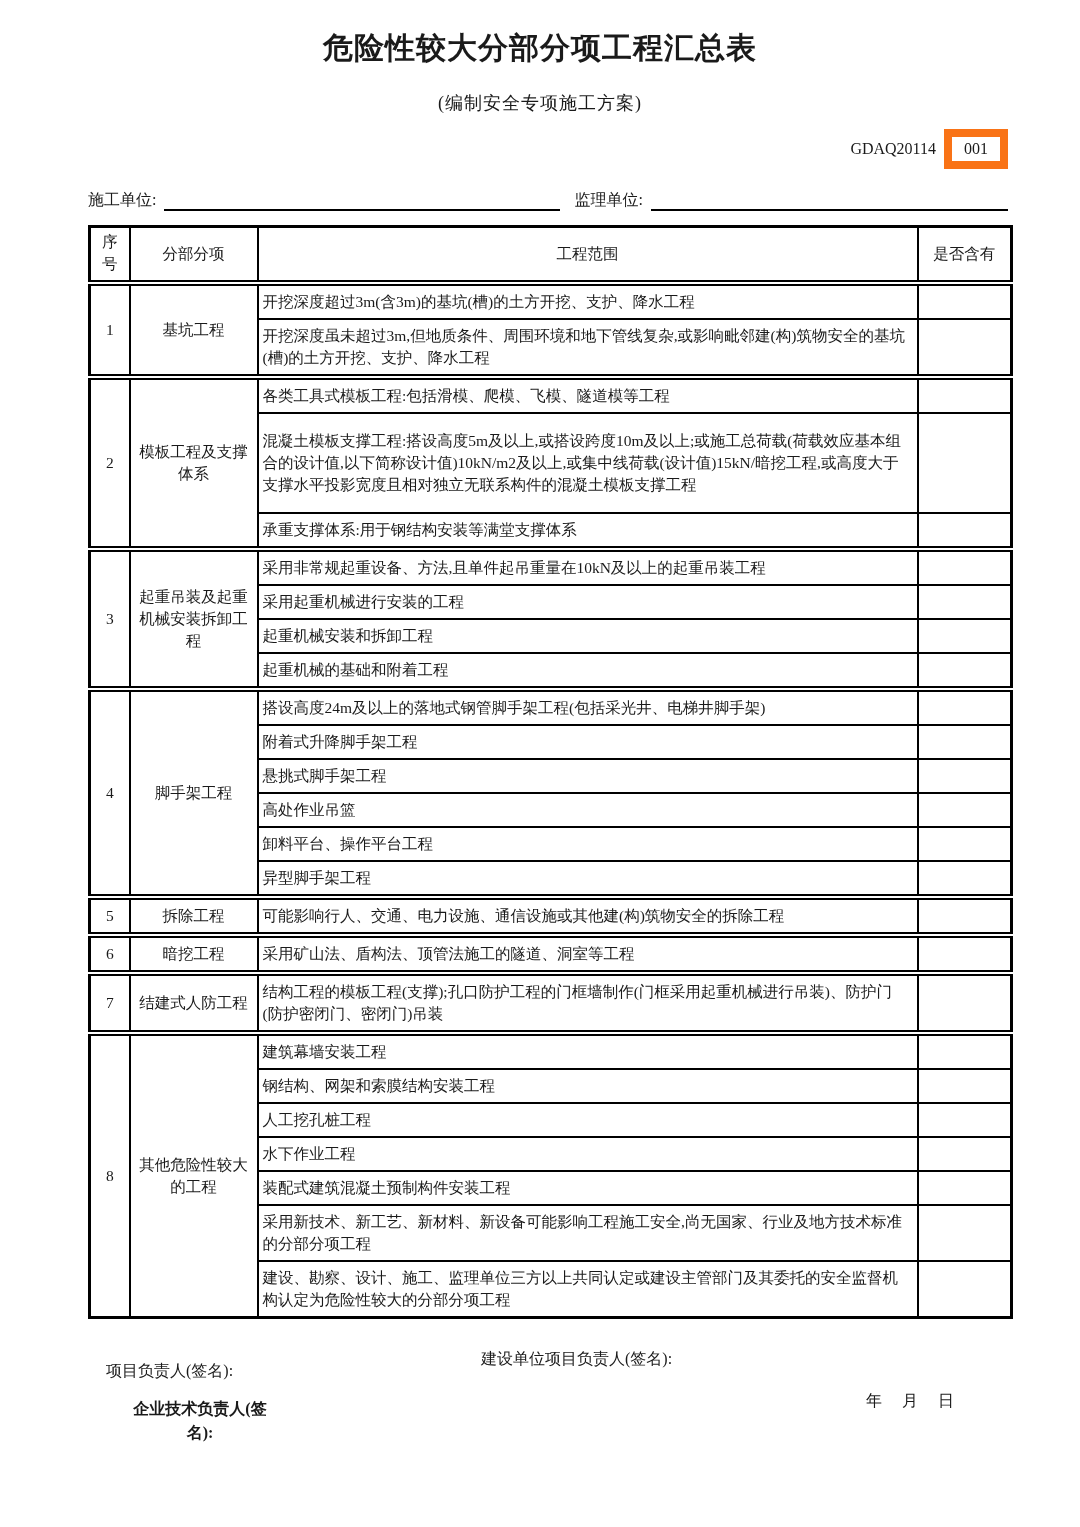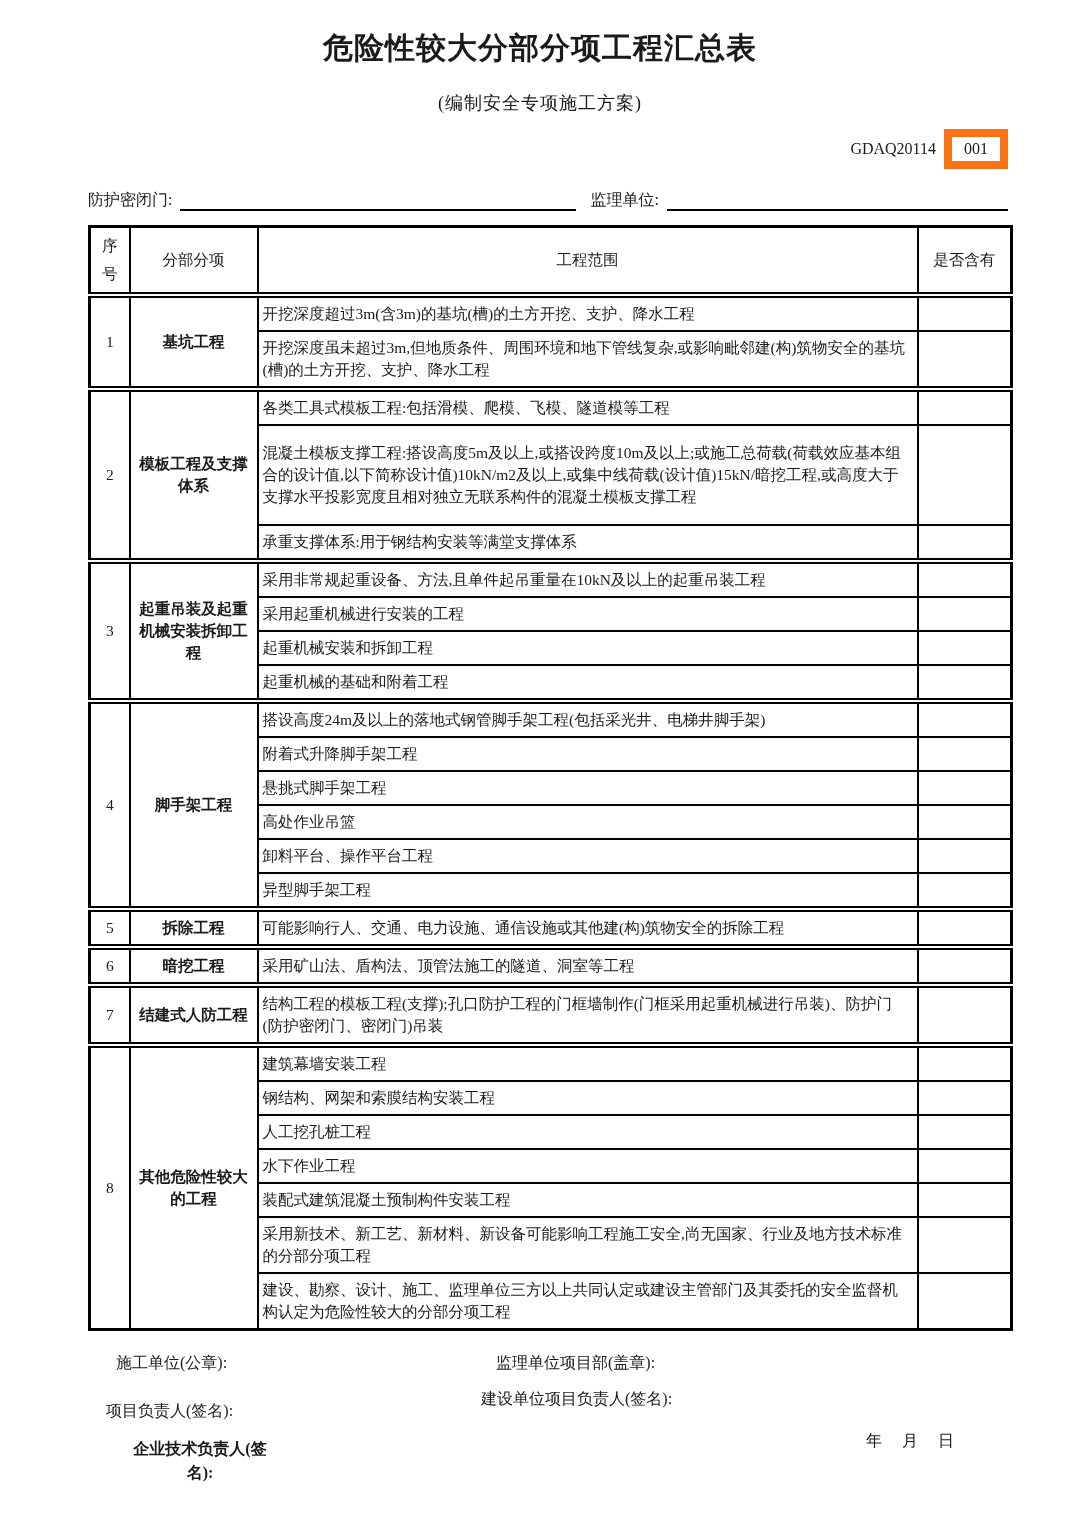--- a/index.html
+++ b/index.html
@@ -67,25 +67,25 @@
   table.main { border-width: 3px; }
   table.main th {
     font-weight: normal;
     text-align: center;
     vertical-align: middle;
     padding: 4px 2px;
     height: 52px;
   }
   table.main td { vertical-align: middle; padding: 5px 4px; }
   td.cell-no { text-align: center; }
-  td.cell-cat { text-align: center; padding: 5px 8px; font-weight: bold; }
+  td.cell-cat { text-align: center; padding: 5px 8px; }
   td.cell-range { text-align: left; padding: 5px 10px; }
   td.cell-yn { }
   tr.sec > td, tr.sec > th { border-top: 6px double #000; }
-  .th-no-inner { display: inline-block; width: 1.1em; word-break: break-all; line-height: 28px; }
+  .th-no-inner { display: inline-block; width: 1.1em; word-break: break-all; line-height: 22px; font-family: Liberation Mono, monospace; }
   td.h34 { height: 34px; }
   td.h56 { height: 56px; }
   td.h100 { height: 100px; }
 
   
   .sign-area {
     width: 920px;
     margin: 16px 72px 0 88px;
     display: flex;
     font-size: 16px;
@@ -109,21 +109,21 @@
   <div class="doc-title">危险性较大分部分项工程汇总表</div>
   <div class="doc-subtitle">(编制安全专项施工方案)</div>
 
   <div class="code-row">
     <span class="code-text">GDAQ20114</span>
     <span class="code-serial-box">001</span>
   </div>
 
   <div class="fields">
     <div class="field-row">
-      <span class="field-label">防护密闭门:</span>
+      <span class="field-label">施工单位:</span>
       <span class="blank-line blank-fixed"></span>
       <span class="gap"></span>
       <span class="field-label">监理单位:</span>
       <span class="blank-line blank-grow"></span>
     </div>
   </div>
 
   <table class="main">
     <colgroup>
       <col style="width:40px">
@@ -262,24 +262,22 @@
       </tr>
       <tr>
         <td class="cell-range h56">建设、勘察、设计、施工、监理单位三方以上共同认定或建设主管部门及其委托的安全监督机构认定为危险性较大的分部分项工程</td>
         <td class="cell-yn"></td>
       </tr>
     </tbody>
   </table>
 
   <div class="sign-area">
     <div class="sign-left">
-      <div class="sig-block sl-1">施工单位(公章):</div>
       <div class="sig-block sl-2">项目负责人(签名):</div>
       <div class="sig-block sl-3">企业技术负责人(签名):</div>
     </div>
     <div class="sign-right">
-      <div class="sig-block sr-1">监理单位项目部(盖章):</div>
       <div class="sig-block sr-3">建设单位项目负责人(签名):</div>
       <div class="sig-block sr-date">年　月　日</div>
     </div>
   </div>
 
 </div>
 
 </body></html>

